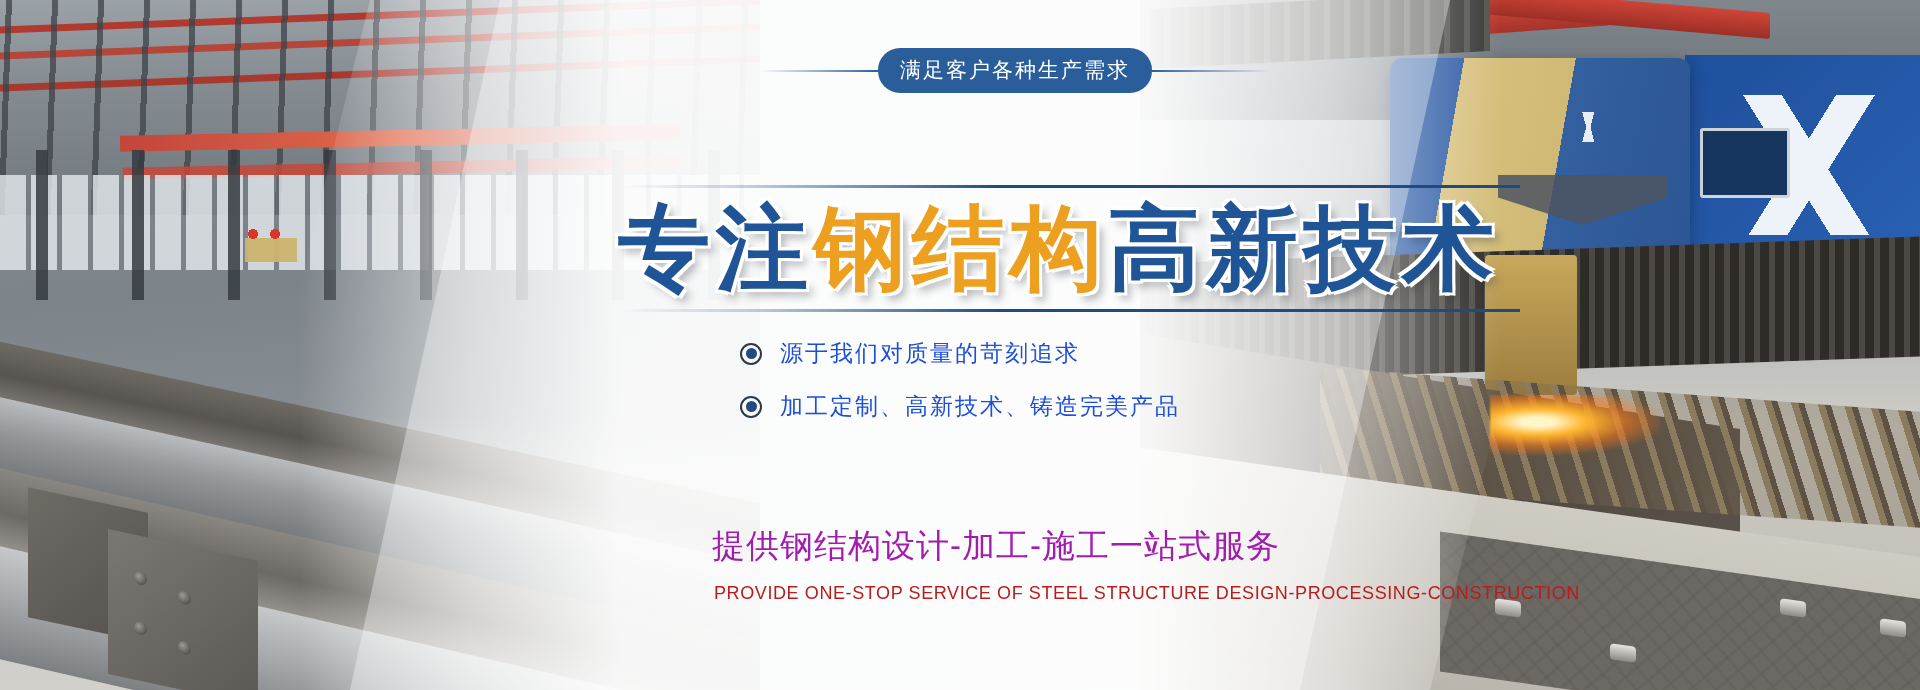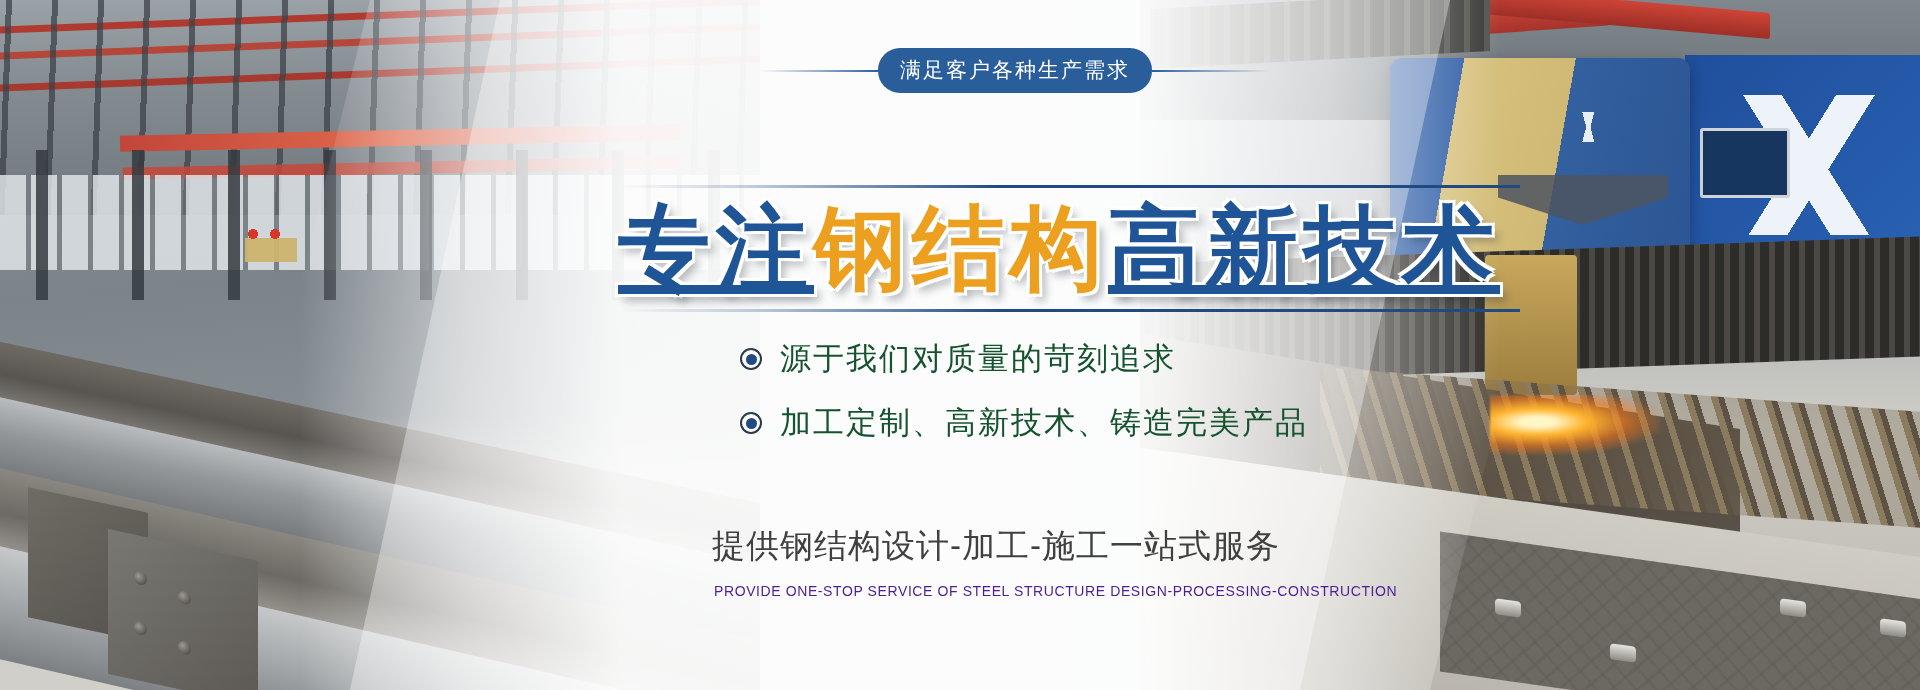--- a/index.html
+++ b/index.html
@@ -242,51 +242,51 @@
     font-weight:bold;
     letter-spacing:6px;
     white-space:nowrap;
   }
   .headline span{
     text-shadow:
       2px 0 0 #ffffff, -2px 0 0 #ffffff, 0 2px 0 #ffffff, 0 -2px 0 #ffffff,
       3px 3px 0 #ffffff, -3px 3px 0 #ffffff, 3px -3px 0 #ffffff, -3px -3px 0 #ffffff,
       6px 7px 9px rgba(40,50,60,.35);
   }
-  .hl-blue{ color:#1f5597;text-decoration:underline; }
+  .hl-blue{ color:#1f5597; }
   .hl-gold{ color:#eda020; }
 
   
   .bullets{ position:absolute; left:740px; top:338px; }
   .bullet{
     display:flex; align-items:center;
     margin-bottom:22px;
   }
   .bullet-dot{
     width:22px; height:22px; border-radius:50%;
     border:2px solid #2b3a4a;
     display:flex; align-items:center; justify-content:center;
     margin-right:18px; flex:0 0 auto;
     background:rgba(255,255,255,.4);
   }
   .bullet-dot i{
     width:11px; height:11px; border-radius:50%; background:#234b82; display:block;
   }
   .bullet-text{
-    font-size:31px; color:#14532d; letter-spacing:2px; white-space:nowrap;
+    font-size:23px; color:#1d4ed8; letter-spacing:2px; white-space:nowrap;
   }
 
   
   .tagline{
     position:absolute; left:712px; top:524px;
-    font-size:33px; color:#404040; letter-spacing:1px; white-space:nowrap;
+    font-size:33px; color:#a21caf; letter-spacing:1px; white-space:nowrap;
   }
   .tagline-en{
     position:absolute; left:714px; top:583px;
-    font-size:14px; color:#4c1d95; letter-spacing:.6px; white-space:nowrap;
+    font-size:18px; color:#b91c1c; letter-spacing:.6px; white-space:nowrap;
   }
 </style>
 </head>
 <body>
 
 <div class="banner">
 
   <div class="photo-left">
     <div class="pl-roof"></div>
     <div class="pl-purlins"></div>

